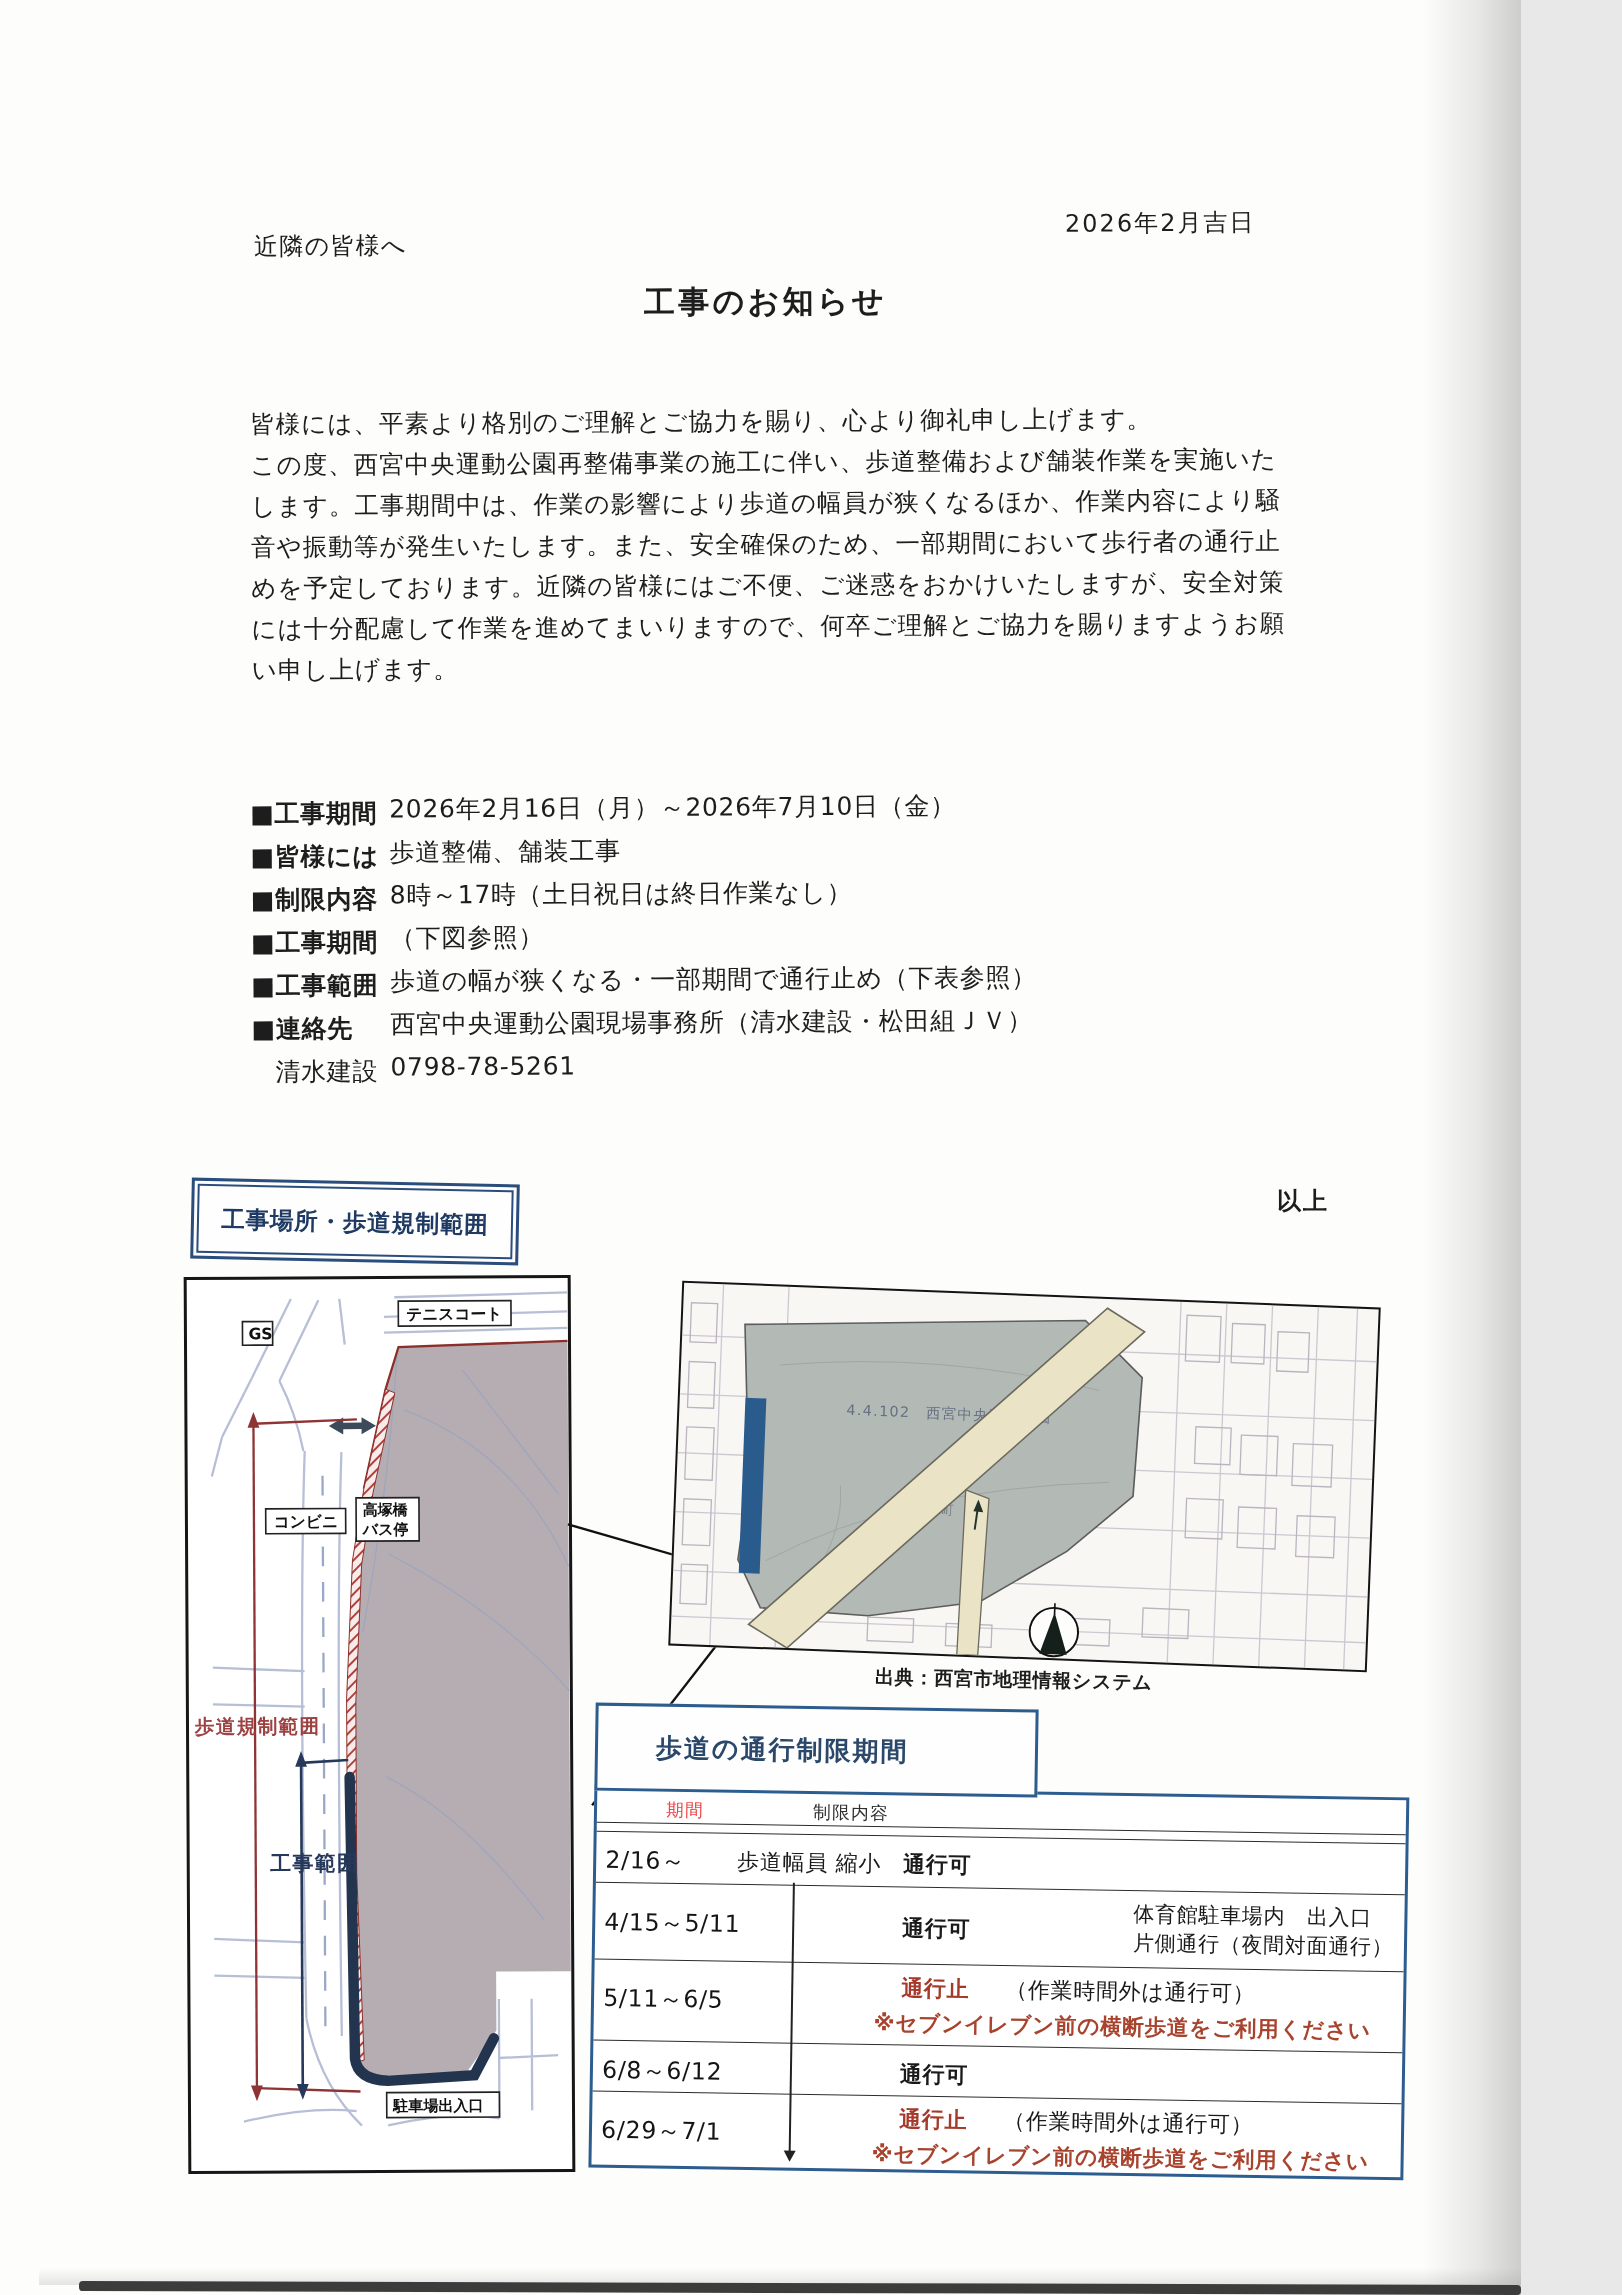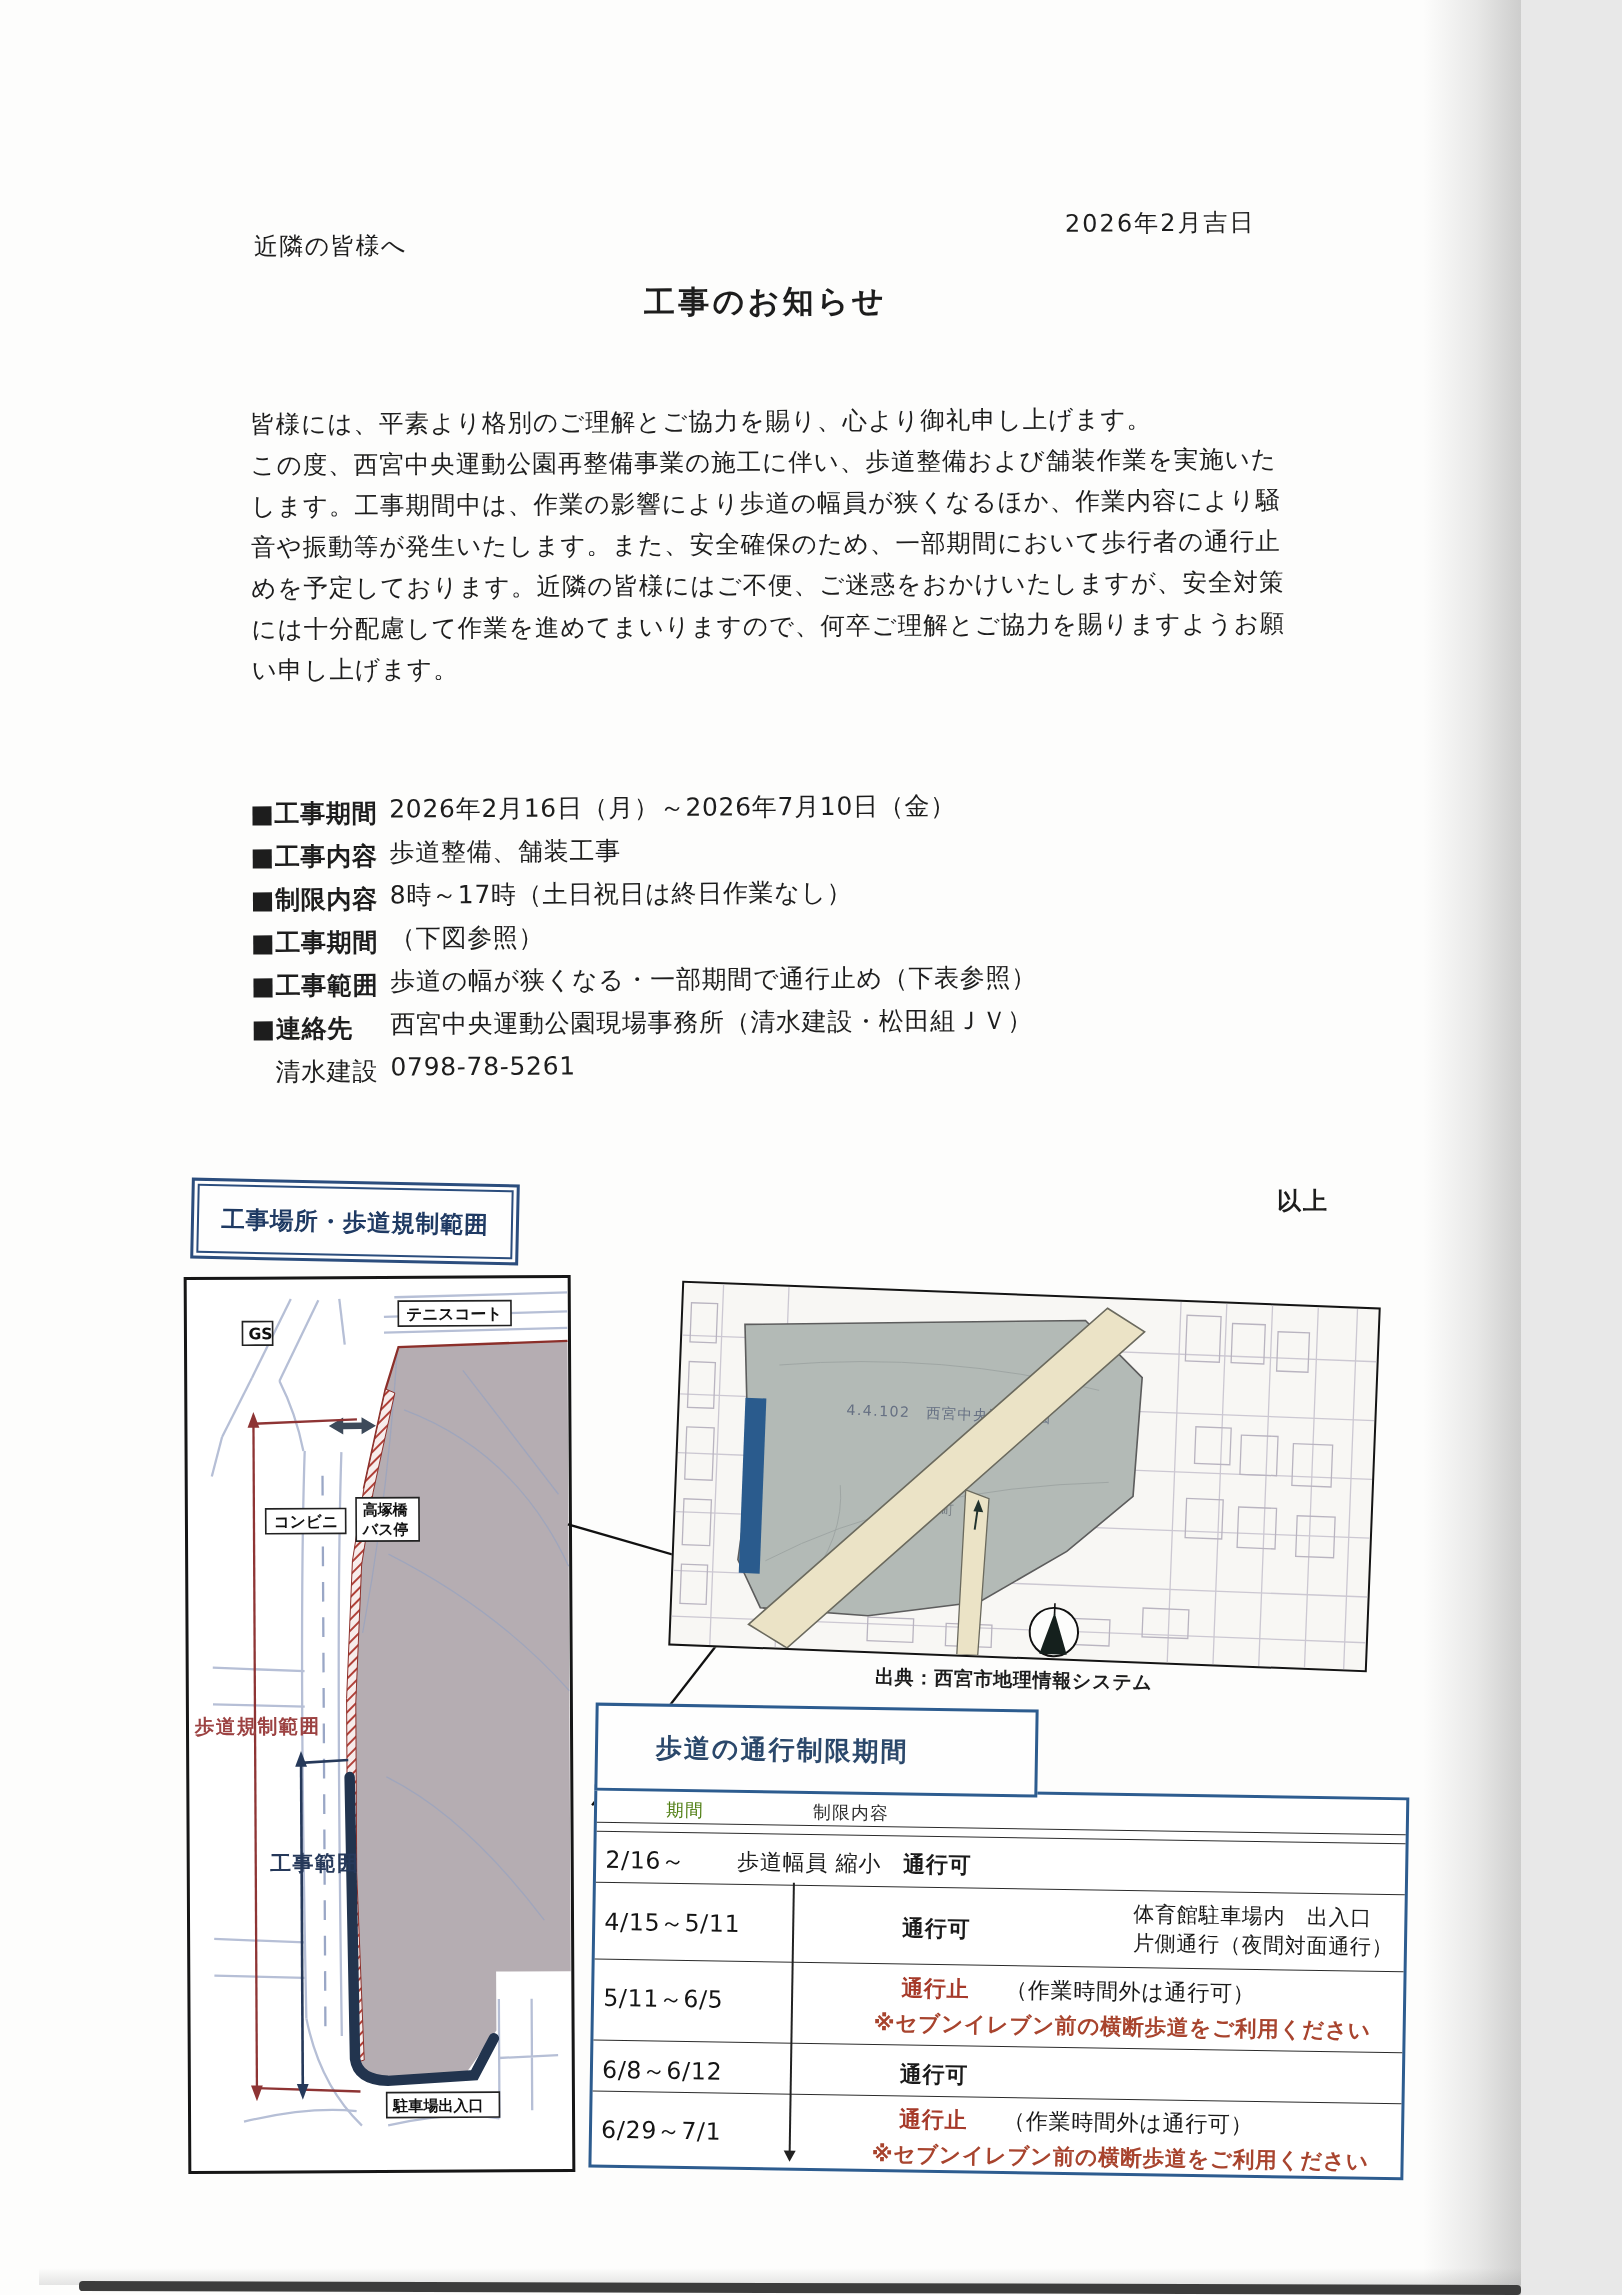--- a/index.html
+++ b/index.html
@@ -47,21 +47,21 @@
   .callout{top:1472px;left:556px;width:216px;height:366px;pointer-events:none;}
 
   
   .rtable{top:1709px;left:592px;width:818px;height:466px;transform:rotate(0.9deg);}
   .rtable-title{position:absolute;top:0;left:0;width:437px;height:82px;border:3.9px solid #2d5c8f;
     background:#fefefe;z-index:2;display:flex;align-items:center;}
   .rtable-title span{padding-left:58px;font-size:26px;font-weight:bold;color:#2b486b;letter-spacing:2px;}
   .rtable-body{position:absolute;top:82px;left:0;width:809px;height:377px;border:3.9px solid #2d5c8f;
     background:#ffffff;z-index:1;}
   .thead{position:relative;height:34px;border-bottom:1.3px solid #2b2b2b;}
-  .th-period{position:absolute;left:69px;top:9.2px;font-size:17.7px;color:#4d7c0f;letter-spacing:1.3px;}
+  .th-period{position:absolute;left:69px;top:9.2px;font-size:17.7px;color:#ef4444;letter-spacing:1.3px;}
   .th-content{position:absolute;left:216px;top:9.2px;font-size:17.7px;color:#2e2e2e;letter-spacing:1.3px;}
   .thead-gap{height:7.9px;border-bottom:1.3px solid #2b2b2b;}
   .trow{position:relative;border-top:1.3px solid #2b2b2b;}
   .trow.first{border-top:none;}
   .r1{height:50px;} .r2{height:76px;} .r3{height:80px;} .r4{height:50px;} .r5{height:79px;}
   .period{position:absolute;left:9.2px;font-size:23.6px;letter-spacing:0.7px;white-space:nowrap;color:#141414;}
   .cell{position:absolute;font-size:22px;white-space:nowrap;color:#1a1a1a;letter-spacing:0.7px;}
   .status-ok{font-weight:600;}
   .status-stop{color:#a63a2a;font-weight:bold;}
   .remark{color:#a8442e;font-weight:600;font-size:21.6px;}
@@ -90,21 +90,21 @@
     <div class="body-line">には十分配慮して作業を進めてまいりますので、何卒ご理解とご協力を賜りますようお願</div>
     <div class="body-line">い申し上げます。</div>
   </div>
 
   <div class="abs items-block">
     <div class="li">
       <span class="li-label">■工事期間</span>
       <span class="li-value">2026年2月16日（月）～2026年7月10日（金）</span>
     </div>
     <div class="li">
-      <span class="li-label">■工事内容</span>
+      <span class="li-label">■皆様には</span>
       <span class="li-value">歩道整備、舗装工事</span>
     </div>
     <div class="li">
       <span class="li-label">■制限内容</span>
       <span class="li-value">8時～17時（土日祝日は終日作業なし）</span>
     </div>
     <div class="li">
       <span class="li-label">■工事期間</span>
       <span class="li-value">（下図参照）</span>
     </div>

